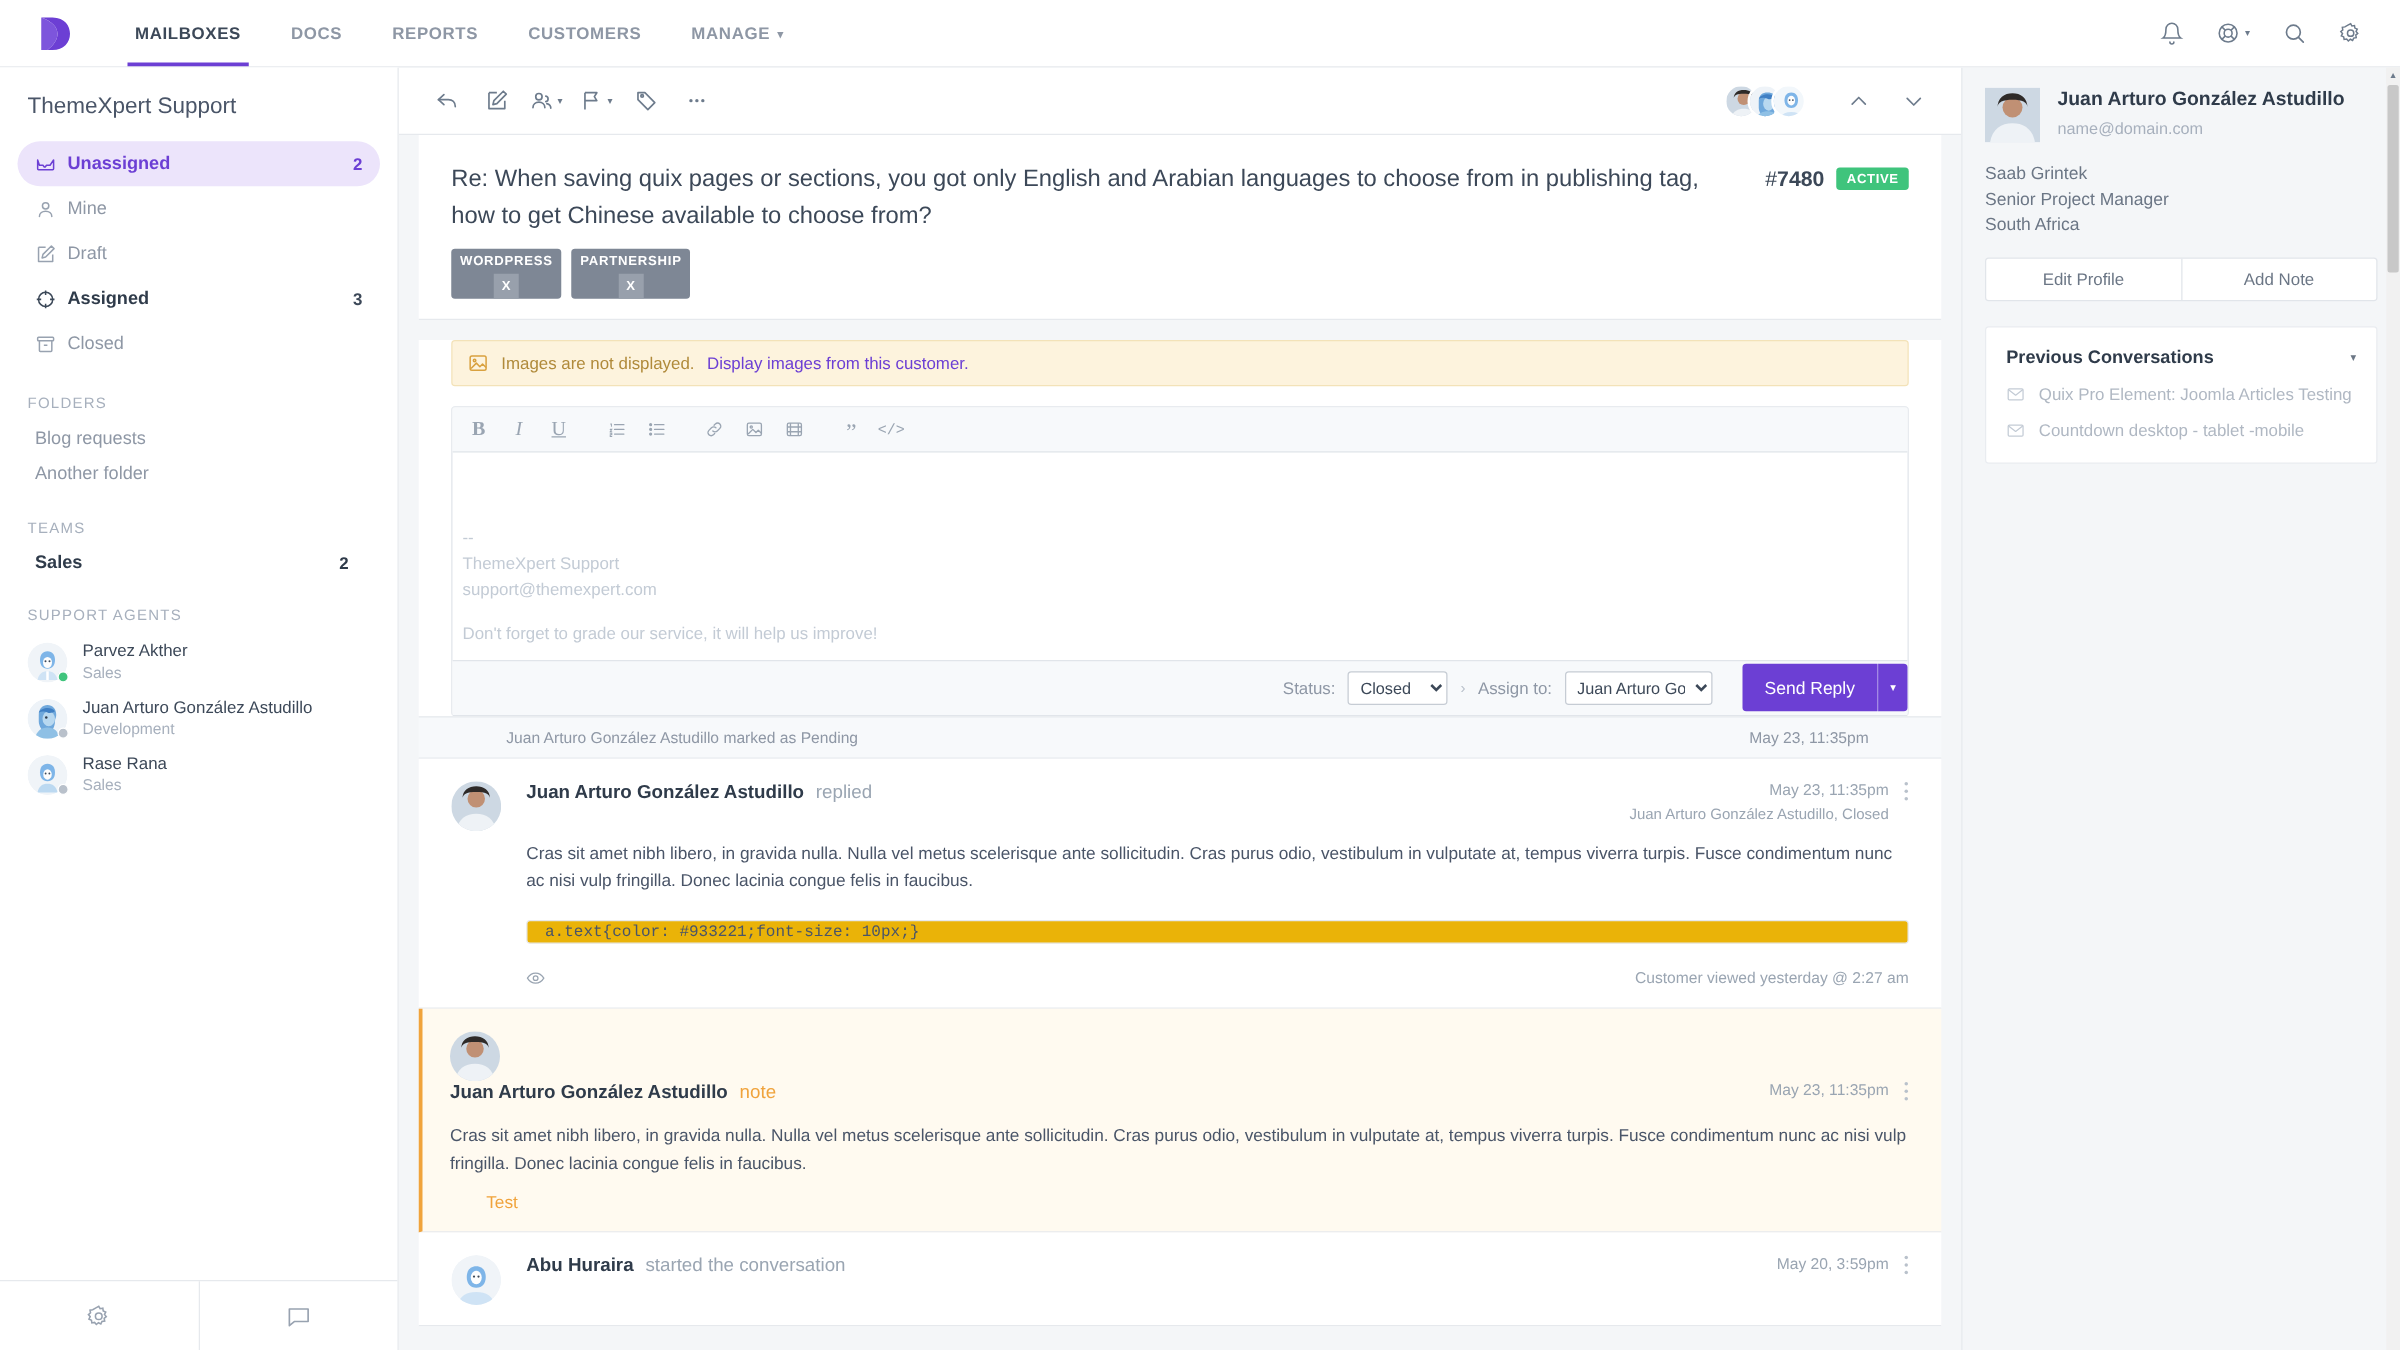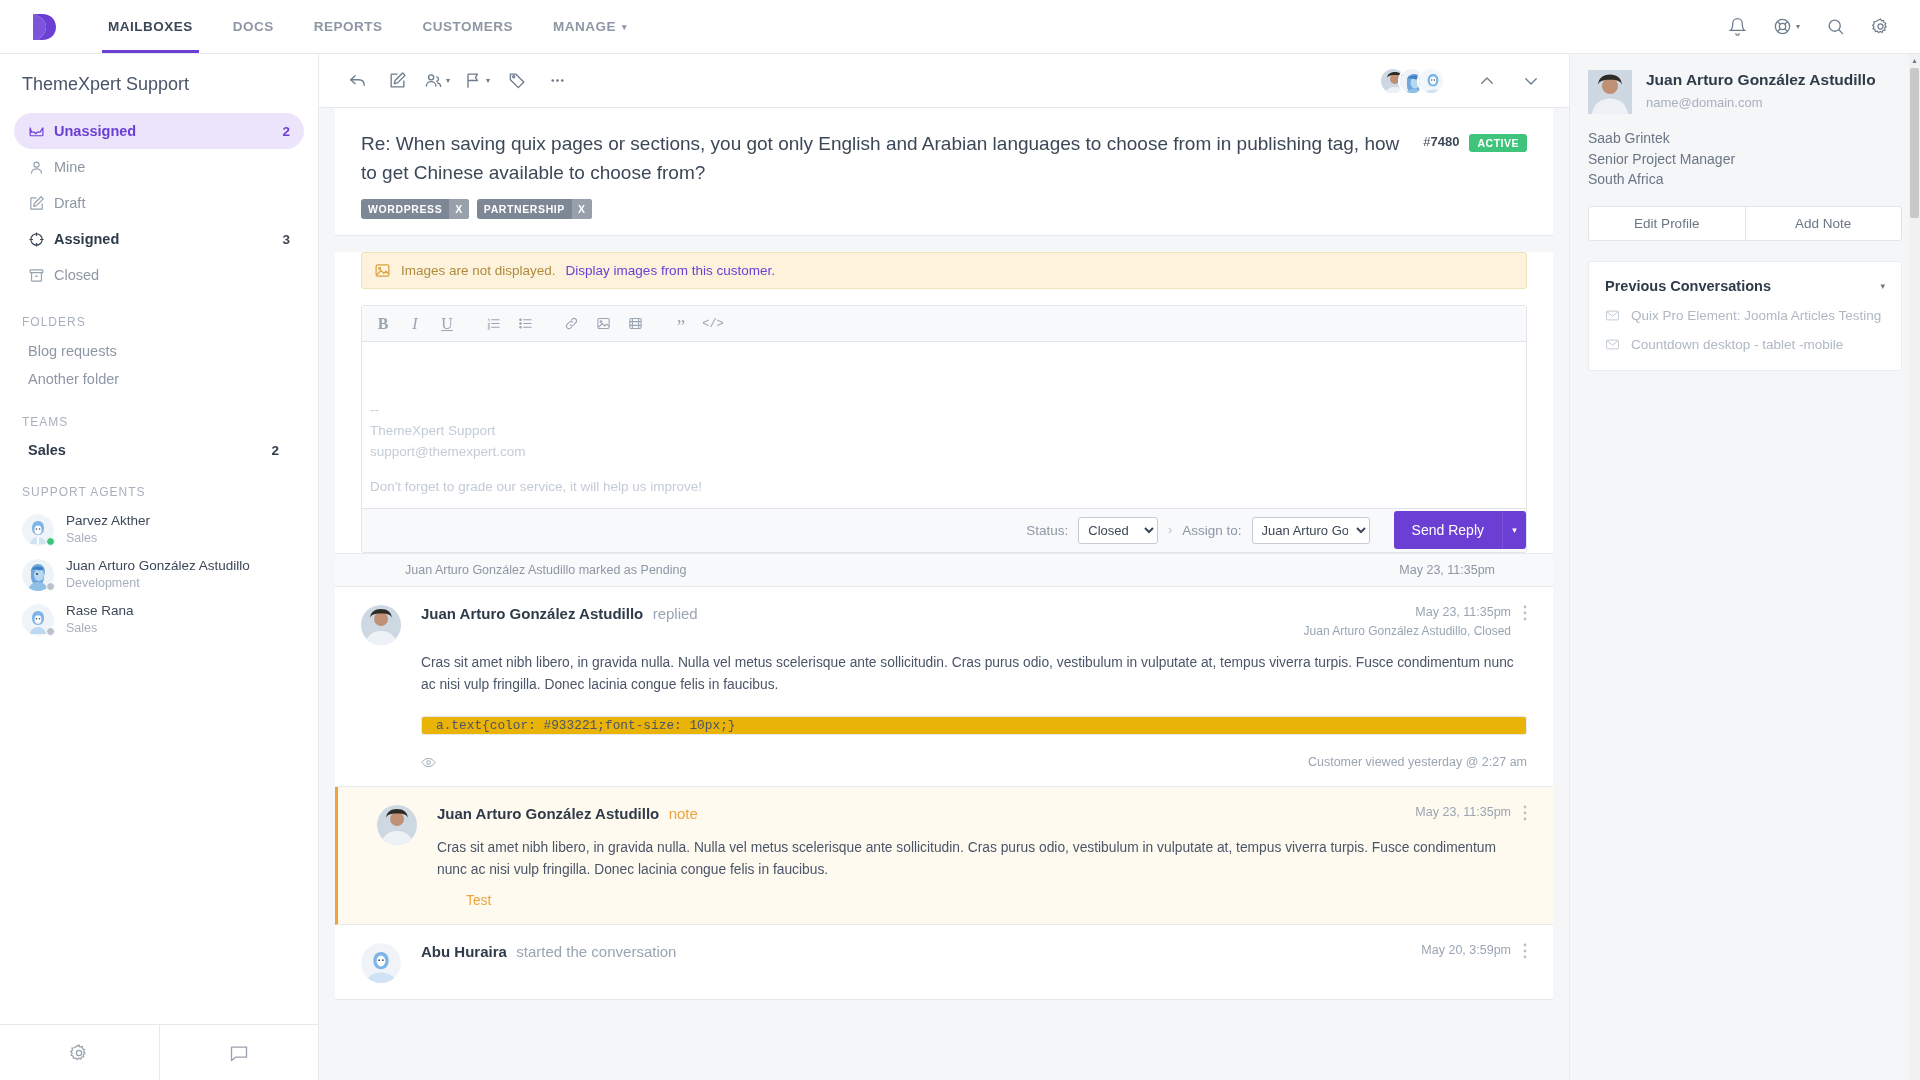--- a/index.html
+++ b/index.html
@@ -162,25 +162,26 @@
     font-size: 19px; line-height: 1.5;
     color: #3c4858; font-weight: 400;
   }
   .tags { display: flex; gap: 8px; margin-top: 12px; }
   .tag {
     display: flex; align-items: center;
     background: #7e8795; color: #fff;
     font-size: 10.5px; font-weight: 600; letter-spacing: 0.6px;
     border-radius: 3px; overflow: hidden;
     cursor: pointer;
+    flex-direction: column;
   }
   .tag .t-lbl { padding: 4px 7px; }
   .tag .t-x { padding: 4px 6px; background: #98a0ac; }
   .conv-meta { display: flex; align-items: flex-start; gap: 10px; padding-top: 4px; }
-  .tkt-no { font-size: 13px; color: #3c4858; }
+  .tkt-no { font-size: 17px; color: #3c4858; }
   .tkt-no b { font-weight: 700; }
   .badge-active {
     background: #3fc47c; color: #fff;
     font-size: 10.5px; font-weight: 700; letter-spacing: 0.5px;
     padding: 3px 8px; border-radius: 3px;
   }
 
   
   .composer-wrap { margin: 0 16px; background: #fff; padding: 0 26px 0 26px; }
   .img-warn {
@@ -258,21 +259,21 @@
   .sysline .sp { flex: 1; }
 
   .msg {
     margin: 0 16px;
     background: #fff;
     border-bottom: 1px solid #e6e9ed;
     display: flex;
     padding: 18px 26px 16px 26px;
     position: relative;
   }
-  .msg.note { background: #fffaf0; border-left: 3px solid #f0a33c; padding-left: 39px; }
+  .msg.note { background: #fffaf0; border-left: 3px solid #f0a33c; padding-left: 22px; flex-direction: column; }
   .msg .m-av { width: 40px; height: 40px; flex: 0 0 40px; margin-right: 20px; border-radius: 50%; overflow: hidden; }
   .msg .m-av svg { display: block; }
   .msg .m-body { flex: 1; min-width: 0; }
   .m-top { display: flex; align-items: flex-start; }
   .m-who { font-size: 15px; font-weight: 700; color: #2f3b4a; }
   .m-act { font-size: 15px; font-weight: 400; color: #9aa5b2; margin-left: 5px; }
   .m-act.note { color: #f0a33c; }
   .m-right { margin-left: auto; text-align: right; padding-left: 16px; }
   .m-date { font-size: 12.5px; color: #9aa5b2; }
   .m-sub { font-size: 12px; color: #9aa5b2; margin-top: 5px; }

